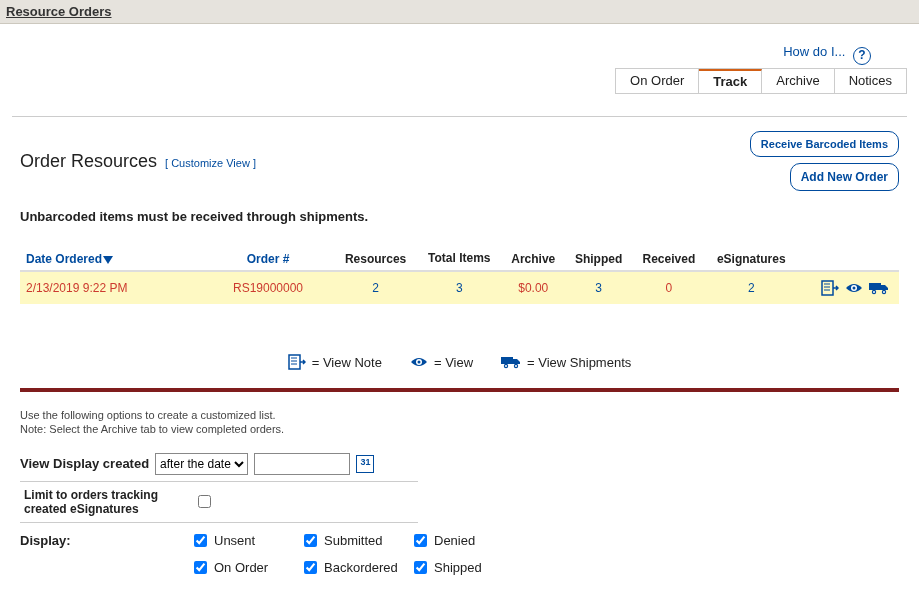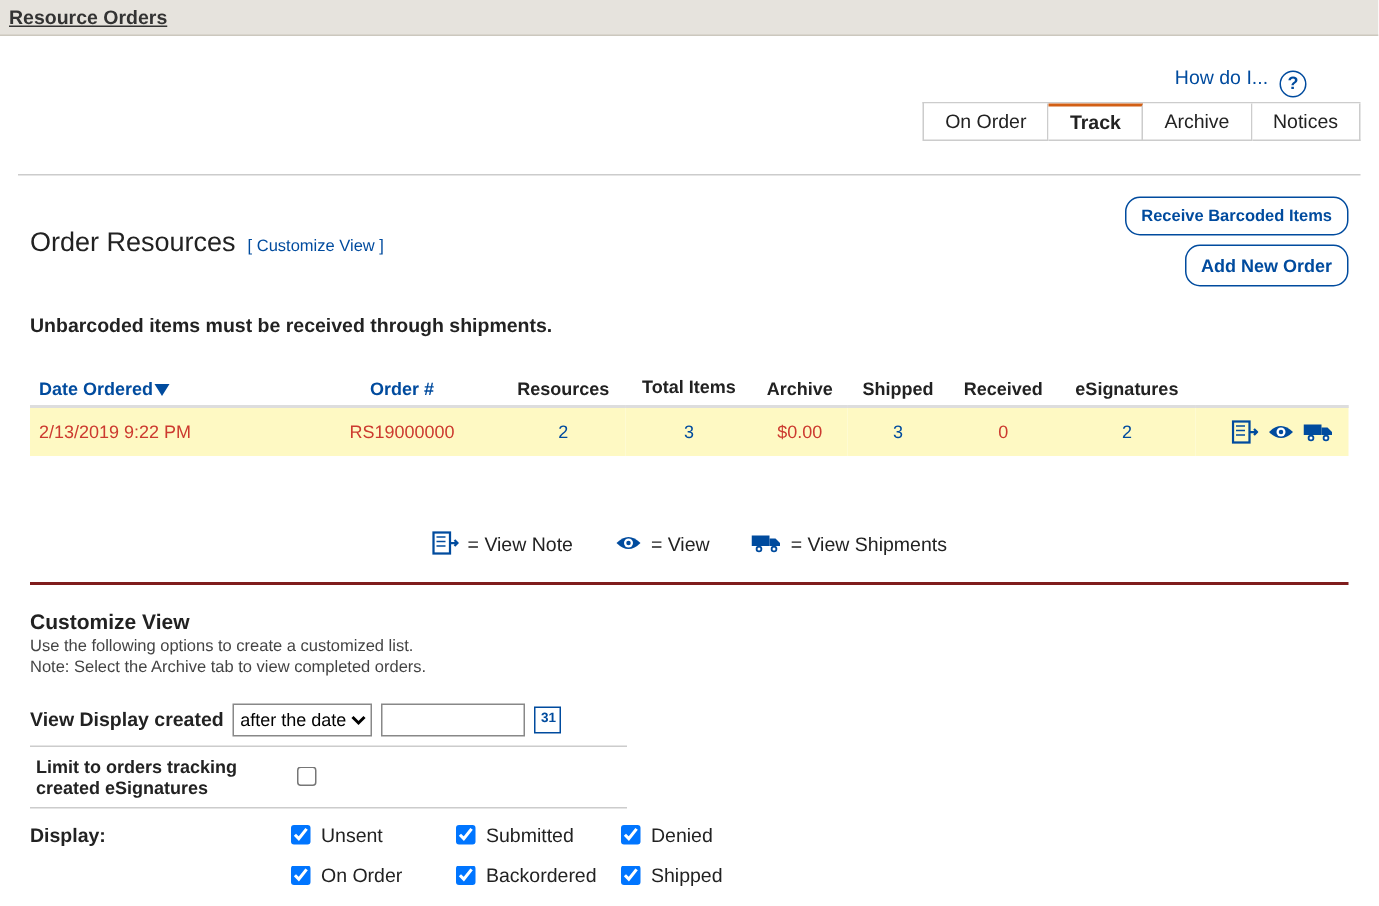--- a/index.html
+++ b/index.html
@@ -182,21 +182,21 @@
   }
   .icon-note svg, .icon-eye svg, .icon-truck svg {
     display: block;
   }
   .legend {
     display: flex;
     justify-content: center;
     gap: 28px;
     margin: 50px 0 16px 0;
     font-size: 13px;
-    border-bottom: 2px solid #7f1d1d;
+    border-bottom: 4px solid #7f1d1d;
     padding-bottom: 18px;
   }
   .legend .item { display: flex; align-items: center; gap: 6px; }
   .cv-head {
     font-size: 14px;
     font-weight: bold;
     margin-bottom: 2px;
   }
   .cv-sub {
     font-size: 11px;
@@ -393,21 +393,20 @@
               <circle cx="5" cy="11" r="2.2" fill="#004b9e"></circle>
               <circle cx="5" cy="11" r="1" fill="#fff"></circle>
               <circle cx="15" cy="11" r="2.2" fill="#004b9e"></circle>
               <circle cx="15" cy="11" r="1" fill="#fff"></circle>
             </svg>
         </span>
         <span>= View Shipments</span>
       </div>
     </div>
 
-    <div class="cv-head">Customize View</div>
     <div class="cv-sub">
       <span>Use the following options to create a customized list.</span><br>
       <span>Note: Select the Archive tab to view completed orders.</span>
     </div>
 
     <div class="cv-row">
       <label class="lead">View Display created</label>
       <select>
         <option>after the date</option>
       </select>

